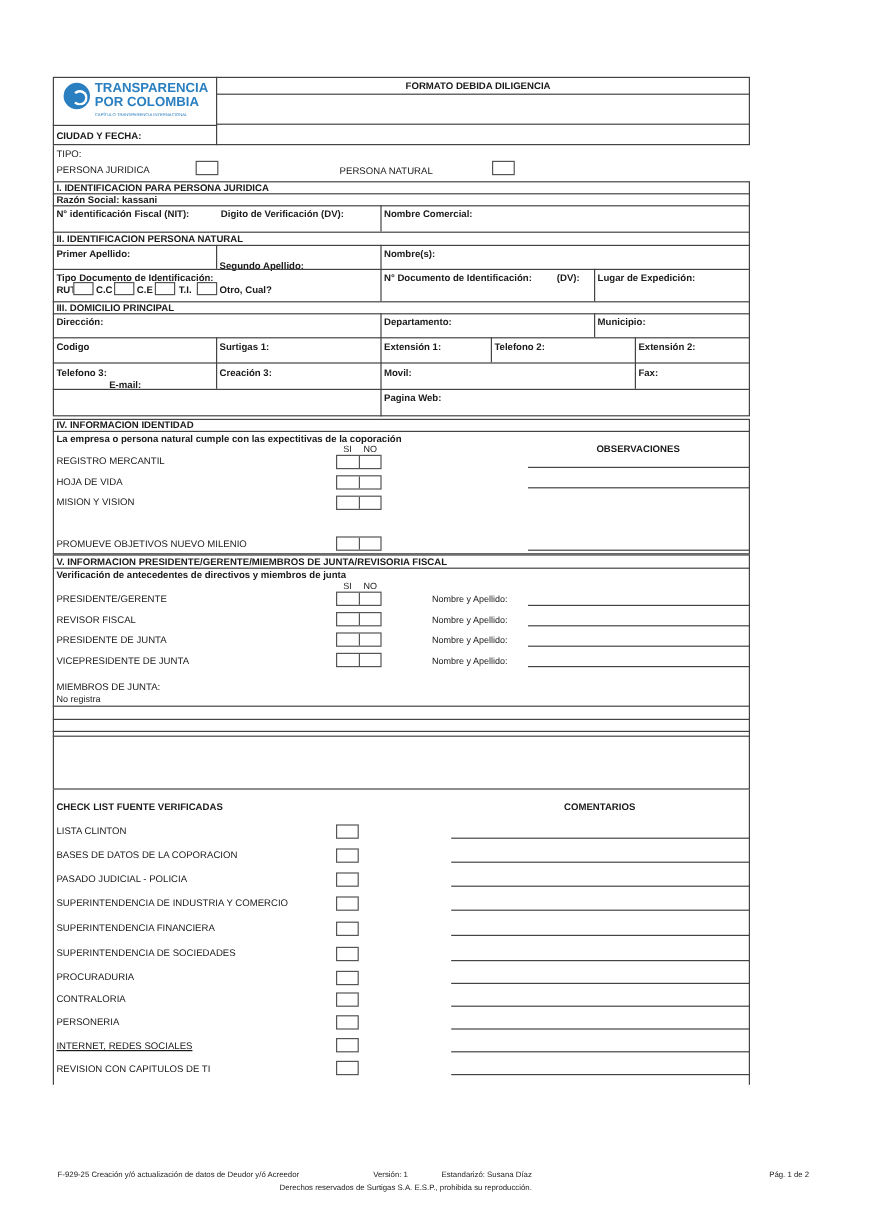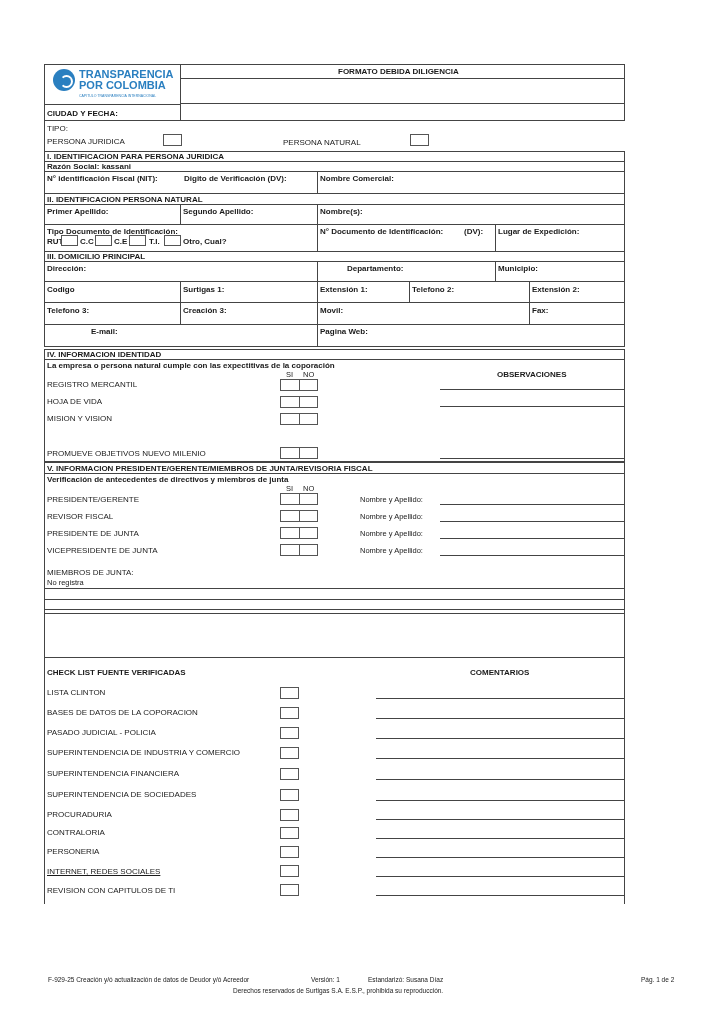--- a/index.html
+++ b/index.html
@@ -54,21 +54,21 @@
 <div class="line" style="left:317px;top:171px;width:1px;height:22px;"></div>
 <div class="txt hdr" style="left:320px;top:174px;">Nombre Comercial:</div>
 <div class="abs" style="left:45px;top:184px;width:135px;height:9px;"></div>
 <div class="abs" style="left:318px;top:184px;width:306px;height:9px;"></div>
 <div class="line" style="left:44px;top:193px;width:581px;height:1px;"></div>
 
 <div class="txt hdr" style="left:47px;top:195px;">II. IDENTIFICACION PERSONA NATURAL</div>
 <div class="line" style="left:44px;top:204px;width:581px;height:1px;"></div>
 <div class="txt hdr" style="left:47px;top:207px;">Primer Apellido:</div>
 <div class="line" style="left:180px;top:204px;width:1px;height:20px;"></div>
-<div class="txt hdr" style="left:183px;top:207px;">Segundo Apellido:</div>
+<div class="txt hdr" style="left:183px;top:217px;">Segundo Apellido:</div>
 <div class="line" style="left:317px;top:204px;width:1px;height:47px;"></div>
 <div class="txt hdr" style="left:320px;top:207px;">Nombre(s):</div>
 <div class="line" style="left:44px;top:224px;width:581px;height:1px;"></div>
 
 <div class="txt hdr" style="left:47px;top:227px;">Tipo Documento de Identificación:</div>
 <div class="txt hdr" style="left:47px;top:237px;">RUT</div>
 <div class="cb" style="left:61px;top:235px;width:17px;height:11px;"></div>
 <div class="txt hdr" style="left:80px;top:237px;">C.C</div>
 <div class="cb" style="left:95px;top:235px;width:17px;height:11px;"></div>
 <div class="txt hdr" style="left:114px;top:237px;">C.E</div>
@@ -80,42 +80,42 @@
 <div class="txt hdr" style="left:320px;top:227px;">N° Documento de Identificación:</div>
 <div class="txt hdr" style="left:464px;top:227px;">(DV):</div>
 <div class="line" style="left:495px;top:224px;width:1px;height:27px;"></div>
 <div class="txt hdr" style="left:498px;top:227px;">Lugar de Expedición:</div>
 <div class="line" style="left:44px;top:251px;width:581px;height:1px;"></div>
 
 <div class="txt hdr" style="left:47px;top:252px;">III. DOMICILIO PRINCIPAL</div>
 <div class="line" style="left:44px;top:261px;width:581px;height:1px;"></div>
 <div class="txt hdr" style="left:47px;top:264px;">Dirección:</div>
 <div class="line" style="left:317px;top:261px;width:1px;height:86px;"></div>
-<div class="txt hdr" style="left:320px;top:264px;margin-left:27px;">Departamento:</div>
+<div class="txt hdr" style="left:320px;top:264px;">Departamento:</div>
 <div class="line" style="left:495px;top:261px;width:1px;height:20px;"></div>
 <div class="txt hdr" style="left:498px;top:264px;">Municipio:</div>
 <div class="line" style="left:44px;top:281px;width:581px;height:1px;"></div>
 
 <div class="txt hdr" style="left:47px;top:285px;">Codigo</div>
 <div class="line" style="left:180px;top:281px;width:1px;height:43px;"></div>
 <div class="txt hdr" style="left:183px;top:285px;">Surtigas 1:</div>
 <div class="txt hdr" style="left:320px;top:285px;">Extensión 1:</div>
 <div class="line" style="left:409px;top:281px;width:1px;height:21px;"></div>
 <div class="txt hdr" style="left:412px;top:285px;">Telefono 2:</div>
 <div class="line" style="left:529px;top:281px;width:1px;height:43px;"></div>
 <div class="txt hdr" style="left:532px;top:285px;">Extensión 2:</div>
 <div class="line" style="left:44px;top:302px;width:581px;height:1px;"></div>
 
 <div class="txt hdr" style="left:47px;top:306px;">Telefono 3:</div>
 <div class="txt hdr" style="left:183px;top:306px;">Creación 3:</div>
 <div class="txt hdr" style="left:320px;top:306px;">Movil:</div>
 <div class="txt hdr" style="left:532px;top:306px;">Fax:</div>
 <div class="line" style="left:44px;top:324px;width:581px;height:1px;"></div>
 
-<div class="txt hdr" style="left:47px;top:327px;padding-left:44px;">E-mail:</div>
+<div class="txt hdr" style="left:47px;top:316px;padding-left:44px;">E-mail:</div>
 <div class="txt hdr" style="left:320px;top:327px;">Pagina Web:</div>
 
 <div class="box" style="left:44px;top:349px;width:581px;height:113px;background:transparent;"></div>
 <div class="txt hdr" style="left:47px;top:350px;">IV. INFORMACION IDENTIDAD</div>
 <div class="line" style="left:44px;top:359px;width:581px;height:1px;"></div>
 <div class="txt hdr" style="left:47px;top:361px;">La empresa o persona natural cumple con las expectitivas de la coporación</div>
 <div class="txt small" style="left:286px;top:370px;">SI</div>
 <div class="txt small" style="left:303px;top:370px;">NO</div>
 <div class="txt hdr" style="left:497px;top:370px;">OBSERVACIONES</div>
 

